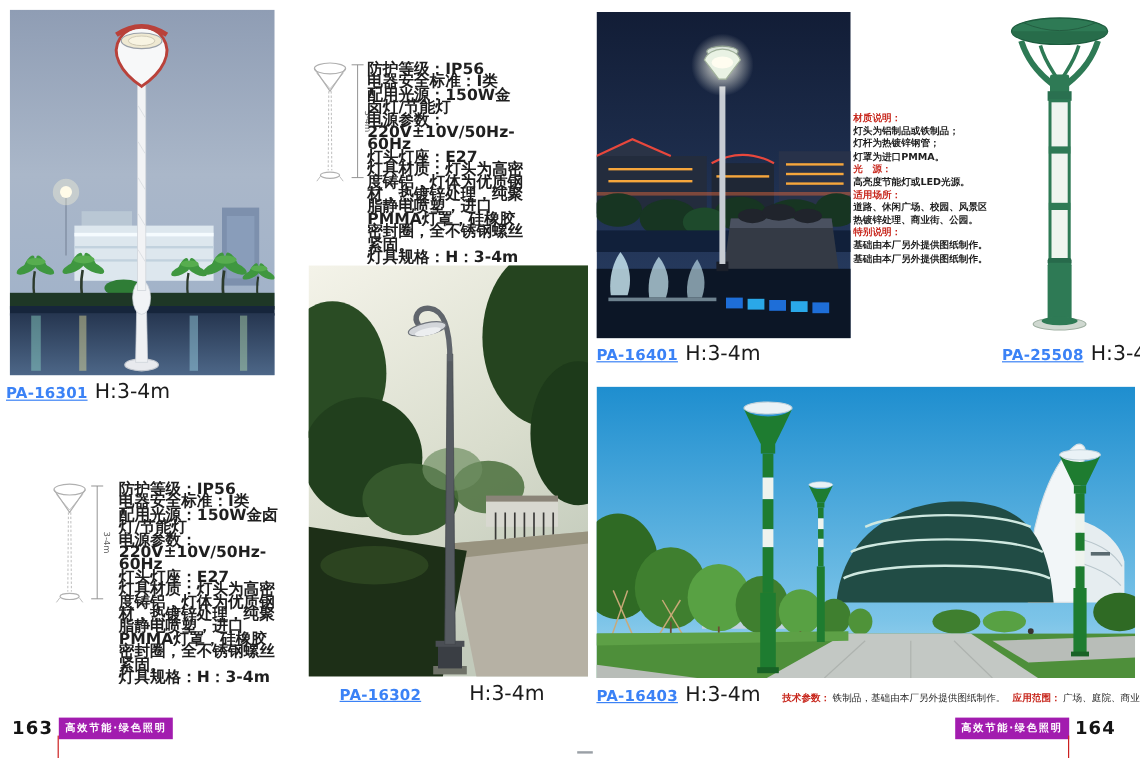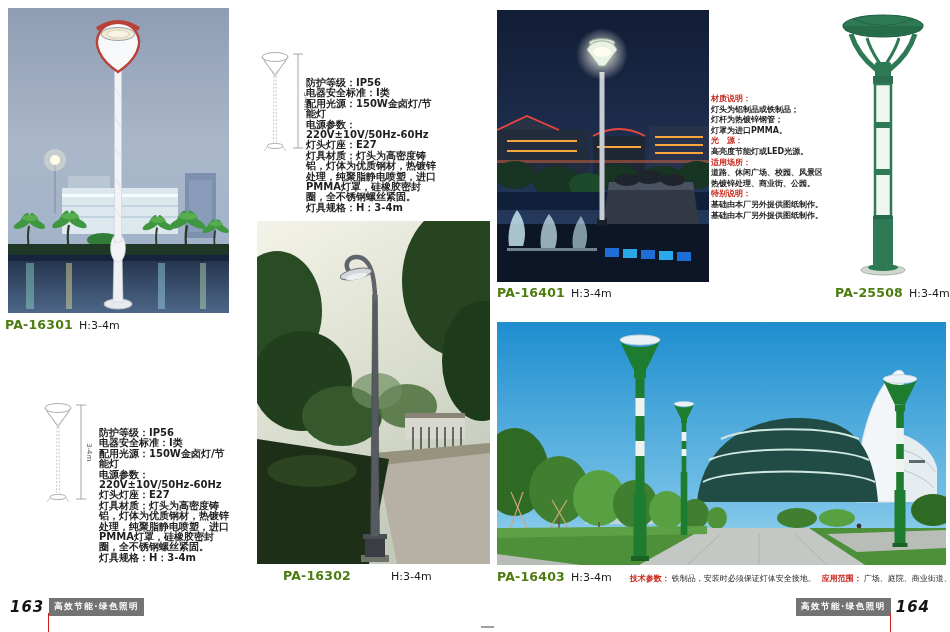--- a/index.html
+++ b/index.html
@@ -2,31 +2,31 @@
 <html><head>
 <meta charset="utf-8">
 <style>
   * { margin:0; padding:0; box-sizing:border-box; }
   html,body { background:#ffffff; }
   body { font-family:"DejaVu Sans", sans-serif; }
   .spread { position:relative; width:950px; height:632px; background:#fff; overflow:hidden; }
   figure.photo { position:absolute; overflow:hidden; }
   figure.photo svg, .thumb svg, .prodimg svg { display:block; width:100%; height:100%; }
   .label { position:absolute; display:flex; align-items:baseline; gap:6px; white-space:nowrap; }
-  .code { color:#4d7c0f; font-weight:bold; font-size:12.5px; letter-spacing:0.2px; }
-  .hdim { color:#1b1b1b; font-size:11px; }
-  .spec { position:absolute; font-size:10px; font-weight:bold; color:#1f1f1f; line-height:10.4px;margin-top:24px; }
+  .code { color:#3b82f6; font-weight:bold; font-size:12.5px; letter-spacing:0.2px;text-decoration:underline; }
+  .hdim { color:#1b1b1b; font-size:17px; }
+  .spec { position:absolute; font-size:13px; font-weight:bold; color:#1f1f1f; line-height:10.4px; }
   .spec .spec-line { min-height:10px; }
   .info { position:absolute; font-size:8px; font-weight:bold; color:#1f1f1f; line-height:10.6px; white-space:nowrap; }
   .info .info-title { color:#c8281e; }
   .thumb { position:absolute; }
   .prodimg { position:absolute; background:#fff; }
   .footer { position:absolute; display:flex; align-items:center; }
-  .pagenum { font-size:15px; font-weight:bold; color:#141414; letter-spacing:1px;font-style:italic; }
-  .banner { background:#737373; color:#fff; font-size:8.5px; font-weight:bold; padding:2.5px 5px 3px 5px; letter-spacing:1.5px; margin:0 5px; white-space:nowrap; }
+  .pagenum { font-size:15px; font-weight:bold; color:#141414; letter-spacing:1px; }
+  .banner { background:#a21caf; color:#fff; font-size:8.5px; font-weight:bold; padding:2.5px 5px 3px 5px; letter-spacing:1.5px; margin:0 5px; white-space:nowrap; }
   .vline { position:absolute; width:1px; background:#cc2020; }
   .technote { font-size:8px; font-weight:bold; color:#222; margin-left:12px; white-space:nowrap; }
   .tn-red { color:#c8281e; margin-right:2px;margin-top:31px; }
   .tn-text { margin-right:6px; font-weight:normal; color:#2a2a2a; }
   .fold { position:absolute; background:#9aa0a6; }
 </style>
 </head>
 <body>
 
 <div class="spread">
@@ -447,21 +447,21 @@
         <rect x="397.5" y="168" width="11" height="56" fill="#1e7c30"></rect>
         <rect x="395.5" y="221" width="15" height="4" fill="#186226"></rect>
       </g>
     </svg>
   </figure>
 
   <div class="label" style="left:497px; top:569px;">
     <span class="code">PA-16403</span>
     <span class="hdim">H:3-4m</span>
     <span class="technote">
-      <span class="tn-red">技术参数：</span><span class="tn-text">铁制品，安装时必须保证灯体安全接地。</span><span class="tn-red">应用范围：</span><span class="tn-text">广场、庭院、商业街道、别墅区等场所。</span>
+      <span class="tn-red">技术参数：</span><span class="tn-text">铁制品，基础由本厂另外提供图纸制作。</span><span class="tn-red">应用范围：</span><span class="tn-text">广场、庭院、商业街道、别墅区等场所。</span>
     </span>
   </div>
 
   <div class="footer" style="left:791px; top:598px;">
     <span class="banner">高效节能·绿色照明</span>
     <span class="pagenum">164</span>
   </div>
   <div class="vline" style="left:890px; top:613px; height:19px;"></div>
 
   <div class="fold" style="left:481px; top:626px; width:13px; height:2px;"></div>

